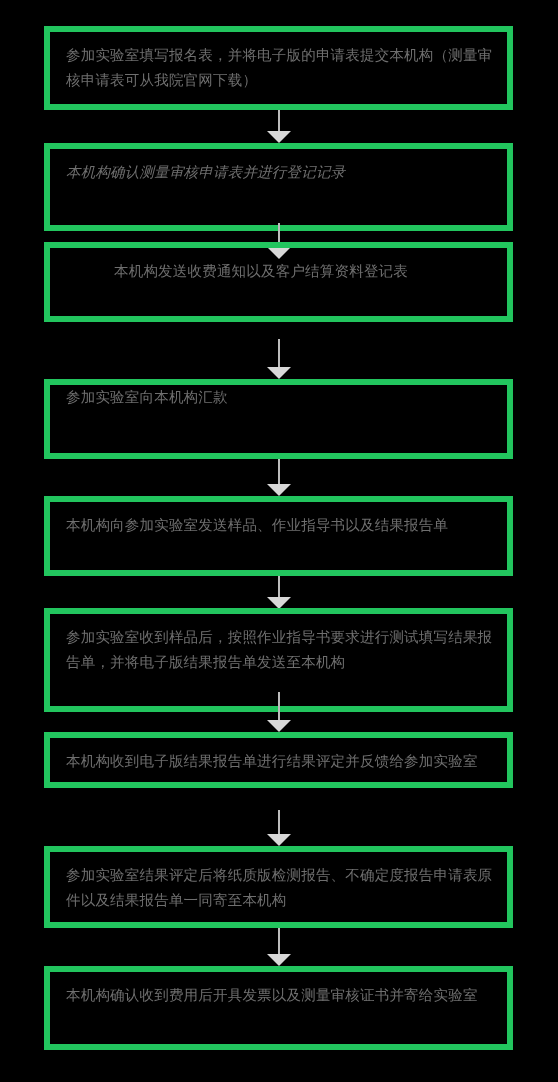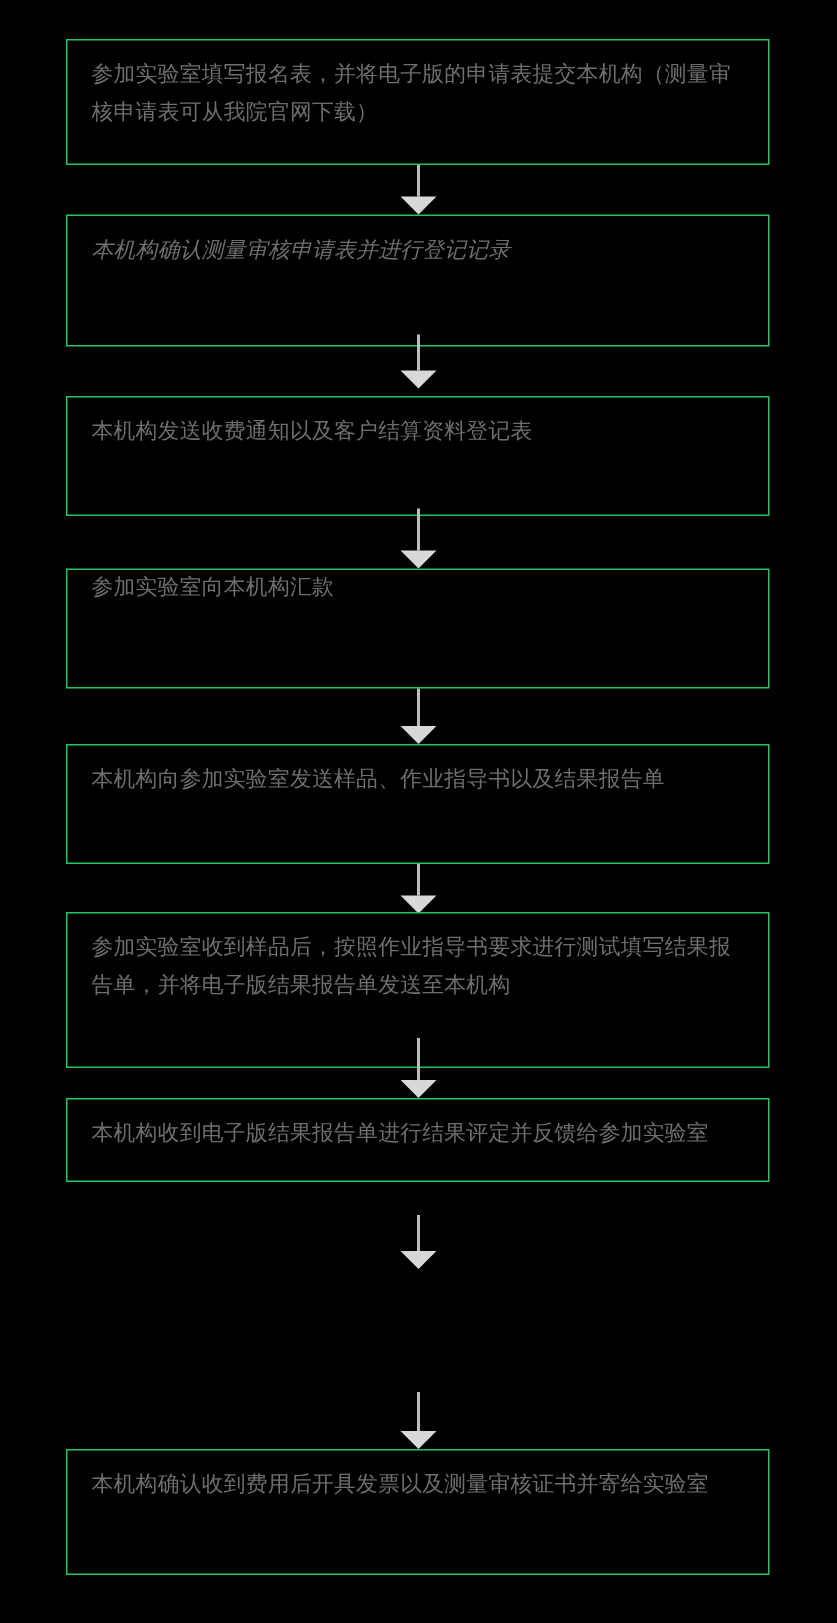--- a/index.html
+++ b/index.html
@@ -17,21 +17,21 @@
     position: relative;
     width: 558px;
     height: 1082px;
     background: #000000;
   }
   .step-node {
     position: absolute;
     left: 44px;
     width: 469px;
     box-sizing: border-box;
-    border: 1px solid #22c55e;
+    border: 6px solid #22c55e;
     background: transparent;
     display: flex;
     flex-direction: column;
   }
   .step-node.align-top { justify-content: flex-start; }
   .step-node.align-middle { }
   .step-text {
     color: #6f6f6f;
     font-size: 14.5px;
     line-height: 25px;
@@ -81,21 +81,21 @@
 
   <div class="step-node align-top" style="top:143px;height:88px;font-style:italic;">
     <div class="step-text">本机构确认测量审核申请表并进行登记记录</div>
   </div>
 
   <div class="connector" style="top:223px;height:36px;">
     <div class="stem" style="height:24px;"></div>
     <div class="head" style="top:24px;"></div>
   </div>
 
-  <div class="step-node align-top" style="top:264px;height:80px;">
+  <div class="step-node align-top" style="top:242px;height:80px;padding-left:48px;">
     <div class="step-text">本机构发送收费通知以及客户结算资料登记表</div>
   </div>
 
   <div class="connector" style="top:339px;height:40px;">
     <div class="stem" style="height:28px;"></div>
     <div class="head" style="top:28px;"></div>
   </div>
 
   <div class="step-node align-middle" style="top:379px;height:80px;">
     <div class="step-text">参加实验室向本机构汇款</div>
@@ -126,20 +126,23 @@
 
   <div class="step-node align-top" style="top:732px;height:56px;">
     <div class="step-text">本机构收到电子版结果报告单进行结果评定并反馈给参加实验室</div>
   </div>
 
   <div class="connector" style="top:810px;height:36px;">
     <div class="stem" style="height:24px;"></div>
     <div class="head" style="top:24px;"></div>
   </div>
 
+  <div class="step-node align-top" style="top:846px;height:82px;">
+    <div class="step-text">参加实验室结果评定后将纸质版检测报告、不确定度报告申请表原件以及结果报告单一同寄至本机构</div>
+  </div>
 
   <div class="connector" style="top:928px;height:38px;">
     <div class="stem" style="height:26px;"></div>
     <div class="head" style="top:26px;"></div>
   </div>
 
   <div class="step-node align-top" style="top:966px;height:84px;">
     <div class="step-text">本机构确认收到费用后开具发票以及测量审核证书并寄给实验室</div>
   </div>
 

